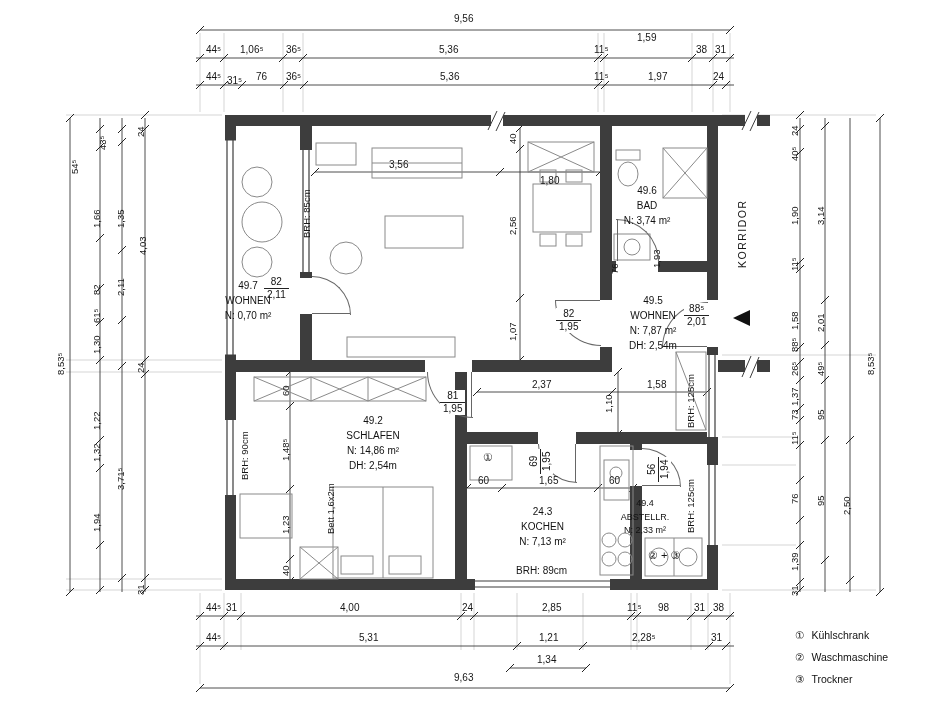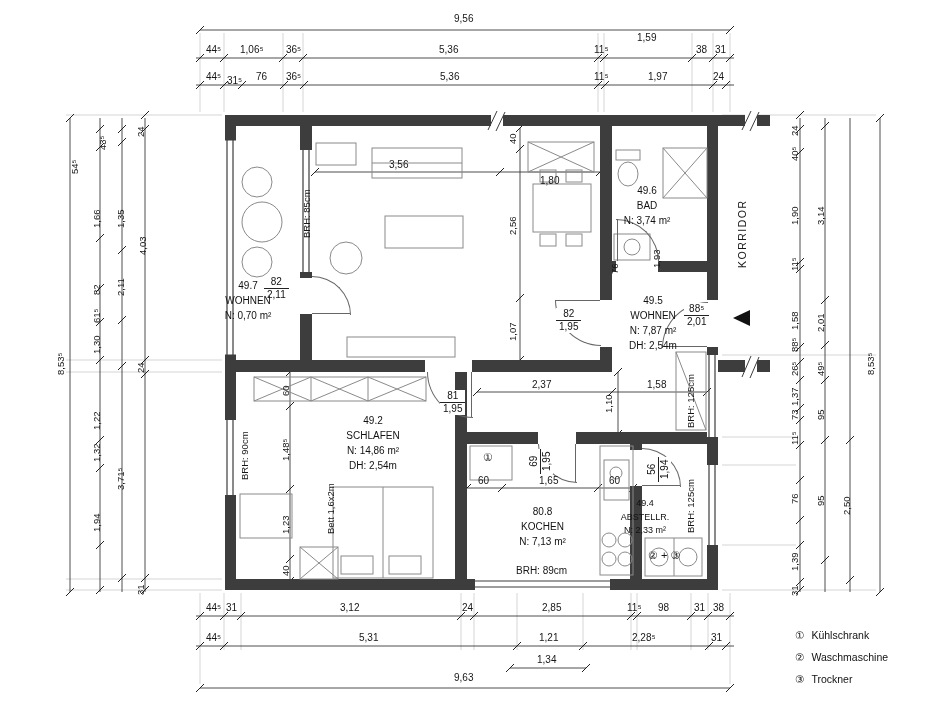--- a/index.html
+++ b/index.html
@@ -302,21 +302,21 @@
 <div class="lbl" style="left:227px;top:76px">31⁵</div>
 <div class="lbl" style="left:256px;top:72px">76</div>
 <div class="lbl" style="left:286px;top:72px">36⁵</div>
 <div class="lbl" style="left:440px;top:72px">5,36</div>
 <div class="lbl" style="left:594px;top:72px">11⁵</div>
 <div class="lbl" style="left:648px;top:72px">1,97</div>
 <div class="lbl" style="left:713px;top:72px">24</div>
 
 <div class="lbl" style="left:206px;top:603px">44⁵</div>
 <div class="lbl" style="left:226px;top:603px">31</div>
-<div class="lbl" style="left:340px;top:603px">3,12</div>
+<div class="lbl" style="left:340px;top:603px">4,00</div>
 <div class="lbl" style="left:462px;top:603px">24</div>
 <div class="lbl" style="left:542px;top:603px">2,85</div>
 <div class="lbl" style="left:627px;top:603px">11⁵</div>
 <div class="lbl" style="left:658px;top:603px">98</div>
 <div class="lbl" style="left:694px;top:603px">31</div>
 <div class="lbl" style="left:713px;top:603px">38</div>
 <div class="lbl" style="left:206px;top:633px">44⁵</div>
 <div class="lbl" style="left:359px;top:633px">5,31</div>
 <div class="lbl" style="left:539px;top:633px">1,21</div>
 <div class="lbl" style="left:632px;top:633px">2,28⁵</div>
@@ -429,21 +429,21 @@
   <div>N: 7,87 m²</div>
   <div>DH: 2,54m</div>
 </div>
 <div class="room" style="left:318px;top:413px;width:110px">
   <div>49.2</div>
   <div>SCHLAFEN</div>
   <div>N: 14,86 m²</div>
   <div>DH: 2,54m</div>
 </div>
 <div class="room" style="left:500px;top:504px;width:85px">
-  <div>80.8</div>
+  <div>24.3</div>
   <div>KOCHEN</div>
   <div>N: 7,13 m²</div>
 </div>
 <div class="room" style="left:606px;top:497px;width:78px;font-size:9px">
   <div>49.4</div>
   <div>ABSTELLR.</div>
   <div>N: 2,33 m²</div>
 </div>
 
 <div class="lbl" style="left:483px;top:452px;font-size:11px">①</div>

